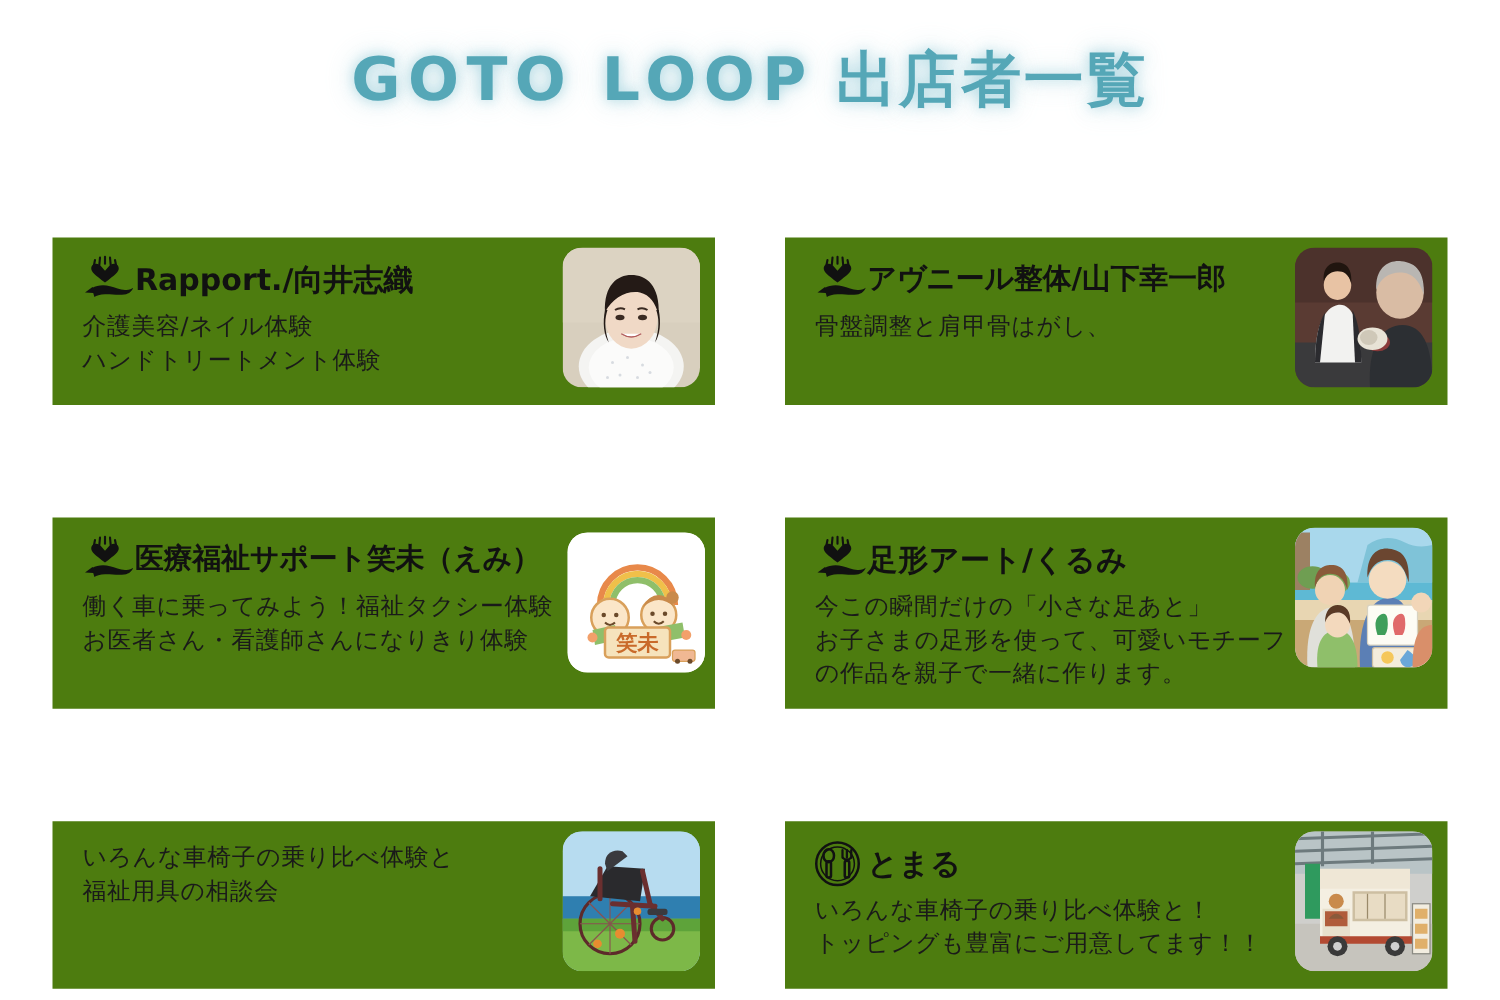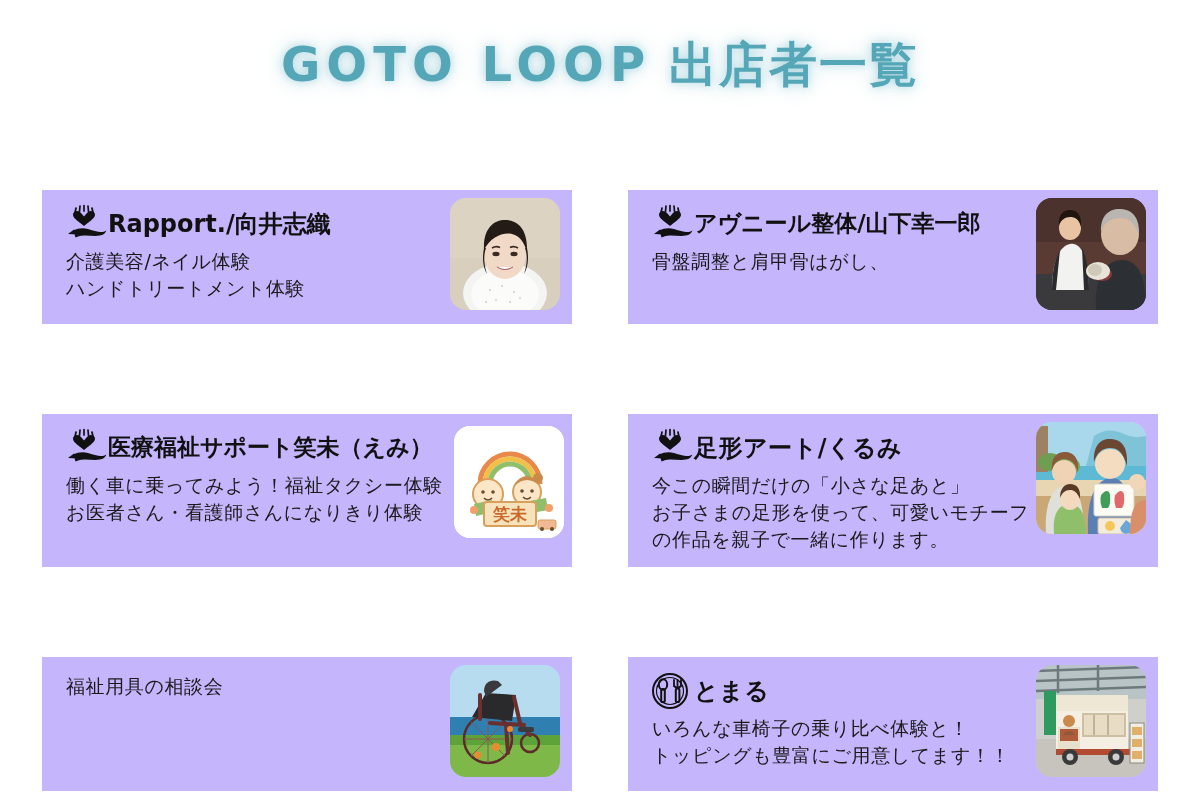--- a/index.html
+++ b/index.html
@@ -46,21 +46,21 @@
     left: 42px;
     width: 1116px;
     display: grid;
     grid-template-columns: 530px 530px;
     grid-column-gap: 56px;
     grid-row-gap: 90px;
   }
 
   .card {
     position: relative;
-    background: #c4b5fd;
+    background: #4d7c0f;
     min-height: 134px;
     padding: 14px 16px 14px 18px;
     box-sizing: border-box;
     display: block;
   }
   .card.tall { min-height: 140px; }
 
   .card-head {
     display: flex;
     align-items: flex-start;
@@ -328,20 +328,21 @@
         <circle cx="74" cy="104" r="5" fill="#f5c75a"></circle>
         <path d="M90 98 q10 6 4 13 q-8 3 -10 -5 Z" fill="#6aa7d8"></path>
         <circle cx="101" cy="60" r="8" fill="#f2d6b8"></circle>
         <path d="M94 112 C94 86 100 78 110 78 V112 Z" fill="#d98f6a"></path>
       </svg>
     </div>
   </div>
 
   <div class="card">
     <div class="card-desc">
+      <div>いろんな車椅子の乗り比べ体験と</div>
       <div>福祉用具の相談会</div>
     </div>
     <div class="thumb">
       <svg viewBox="0 0 110 112" preserveAspectRatio="none">
         <rect width="110" height="112" fill="#a8d4ea"></rect>
         <rect y="0" width="110" height="52" fill="#b7dcf0"></rect>
         <rect y="52" width="110" height="22" fill="#2f7fb0"></rect>
         <rect y="70" width="110" height="42" fill="#7db848"></rect>
         <rect y="70" width="110" height="10" fill="#5ea33a"></rect>
         <g stroke="#5d2a2a" stroke-width="2.5" fill="none">

